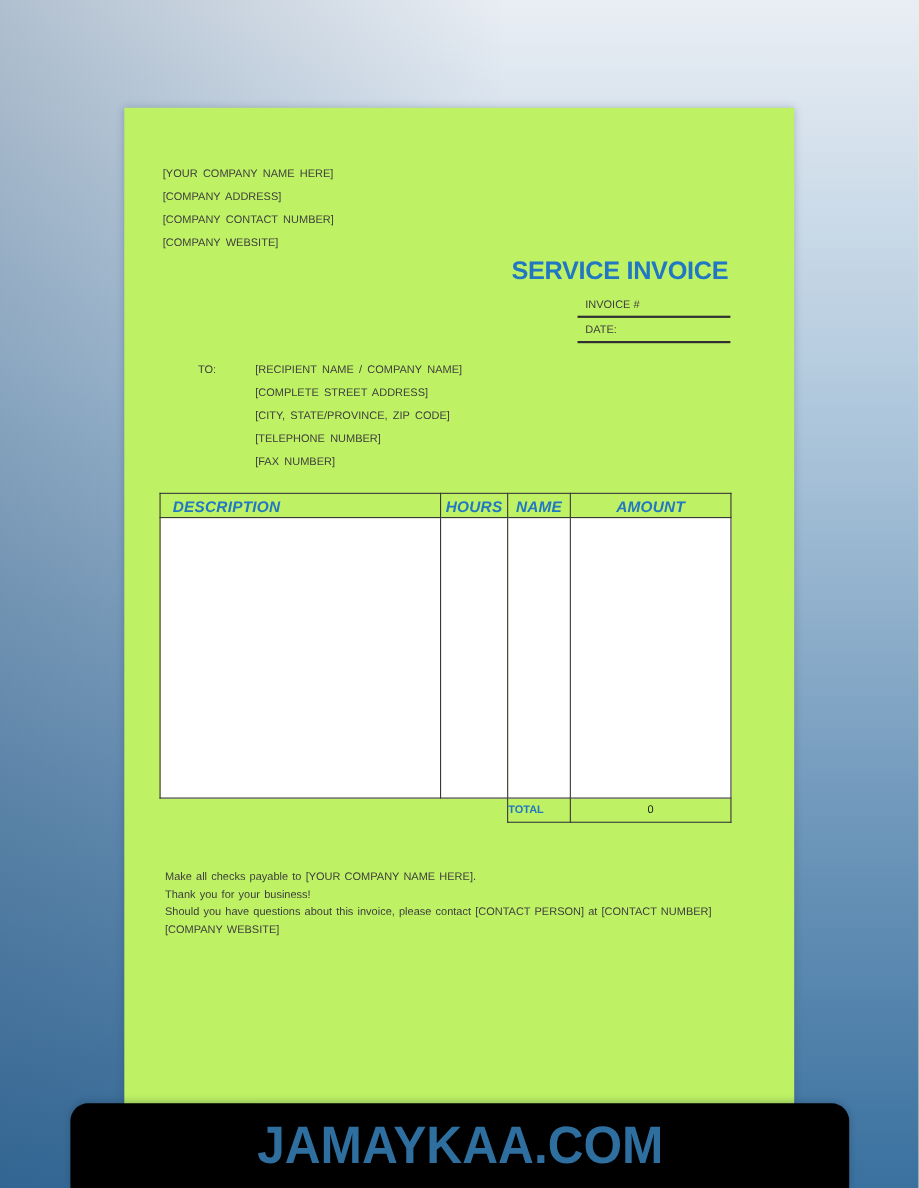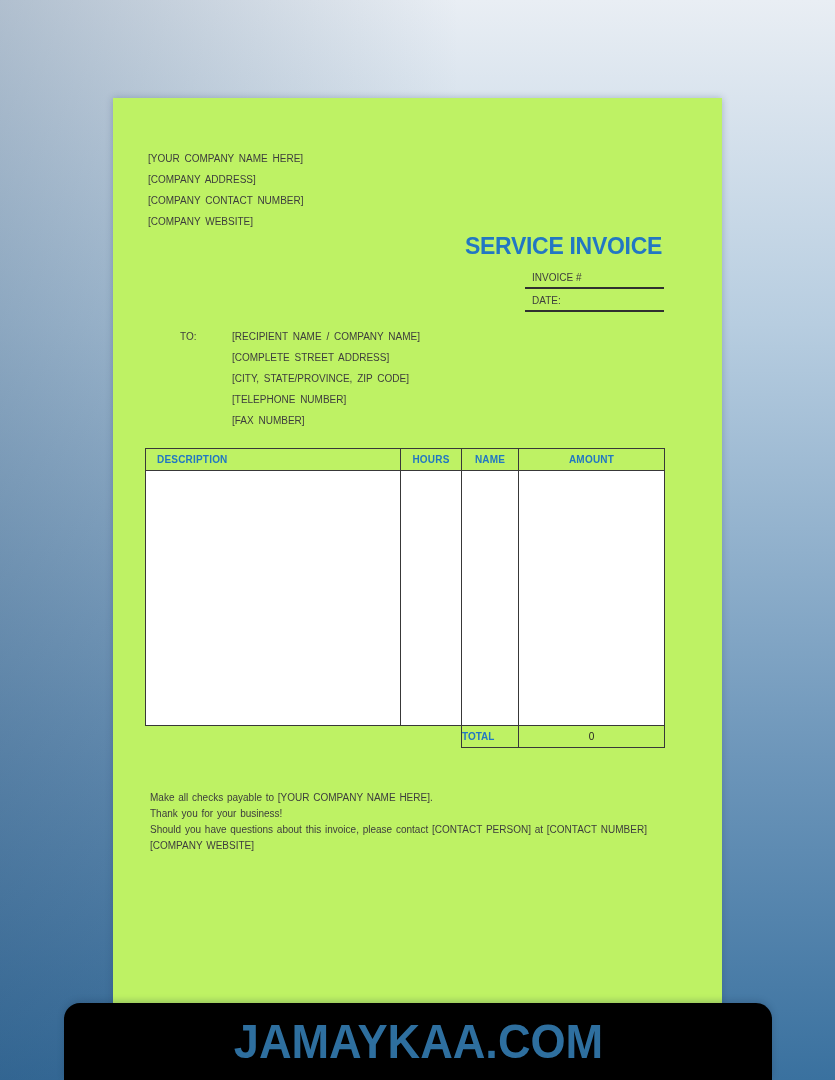--- a/index.html
+++ b/index.html
@@ -29,22 +29,22 @@
   .inv-row + .inv-row{margin-top:2px;}
   .to-block{position:absolute;left:39px;top:228px;display:flex;margin-left:28px;}
   .to-label{font-size:10px;line-height:21px;width:25px;flex:none;}
   .recipient-lines div{line-height:21px;font-size:10px;word-spacing:2px;white-space:nowrap;padding-left:27px;}
   .inv-table{
     position:absolute;left:32px;top:350px;width:519px;
     border-collapse:collapse;table-layout:fixed;
   }
   .inv-table th,.inv-table td{padding:0;}
   .hdr th{
-    border:1.5px solid #383838;height:21px;font-size:10px;font-weight:700;
-    color:#2277c3;text-align:center;letter-spacing:0.2px;
+    border:1.5px solid #383838;height:21px;font-size:14px;font-weight:700;
+    color:#2277c3;text-align:center;letter-spacing:0.2px;font-style:italic;
   }
   .hdr th.first{text-align:left;padding-left:11px;}
   .body-row td{border:1px solid #383838;height:254px;background:#fff;}
   .total-row td{height:21px;font-size:10px;}
   .total-row .spacer{border:none;}
   .total-row .t-label{
     border:1.5px solid #383838;color:#2277c3;font-weight:700;text-align:left;
   }
   .total-row .t-val{border:1.5px solid #383838;text-align:center;color:#222;}
   .footer-block{position:absolute;left:37px;top:692px;}

